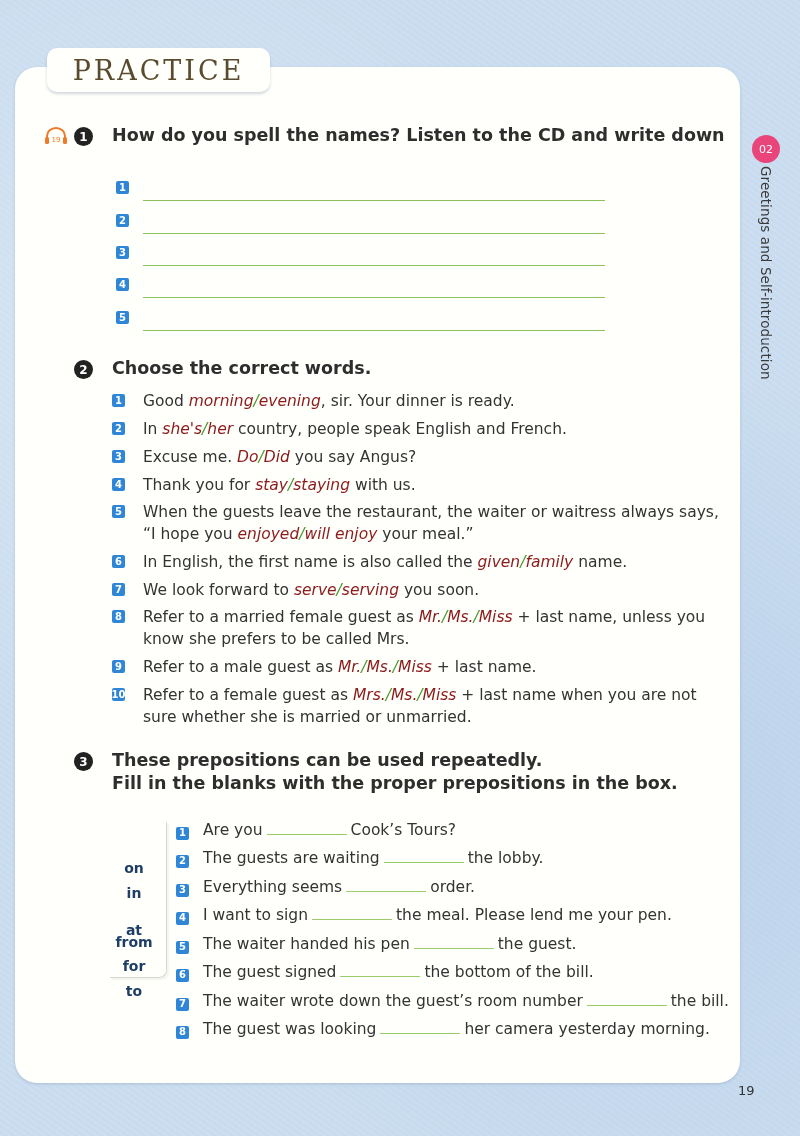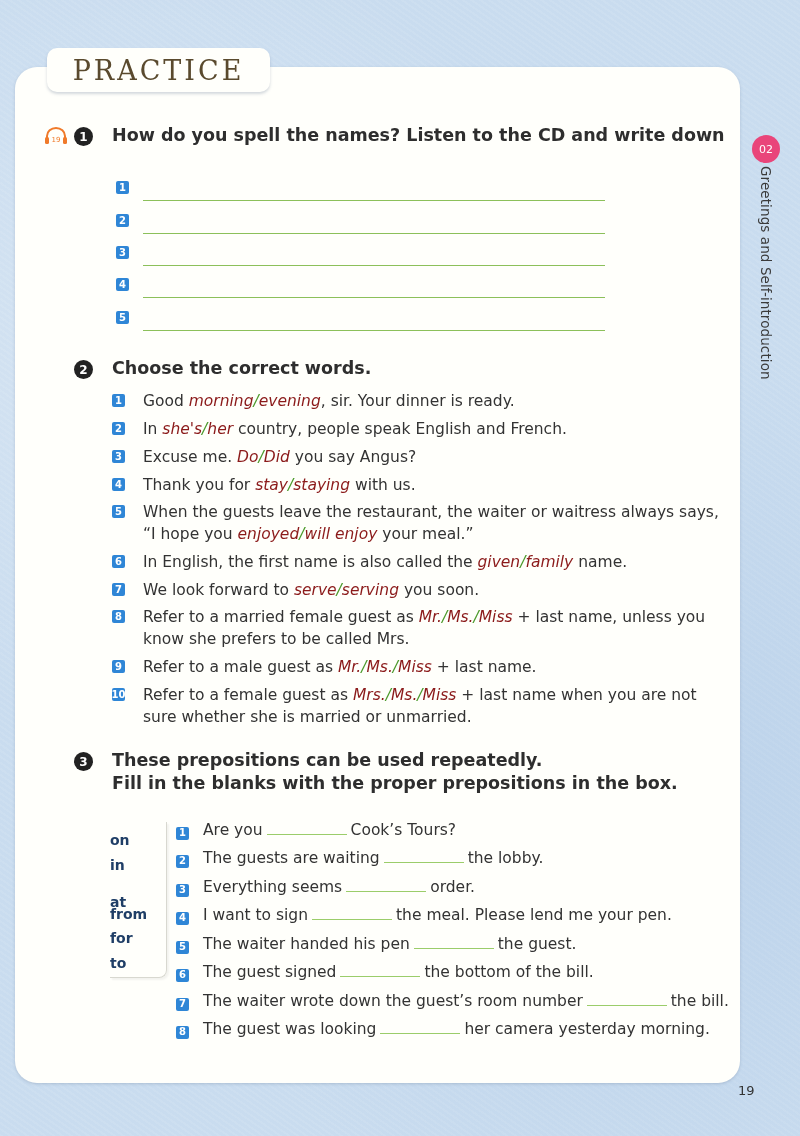--- a/index.html
+++ b/index.html
@@ -69,22 +69,22 @@
   .choice-text { display:block; margin-left:31px; }
   .opt { font-style:italic; color:#8b1a1a; }
   .slash { color:#4a9a2a; }
   .word-box {
     position:absolute; left:110px; top:822px; width:56px; height:155px;
     border-right:1.5px solid #d8d8d0; border-bottom:1.5px solid #d8d8d0;
     border-radius:0 0 8px 0;
     box-shadow:2px 2px 2px rgba(0,0,0,0.05);
   }
   .word {
-    position:absolute; left:0; width:48px; 
-    font-size:14px; color:#1f3e66; font-weight:600;
+    position:absolute; left:0; width:48px; text-align:center;
+    font-size:14px; color:#1f3e66; font-weight:600;margin-top:28px;
   }
   .fill-item {
     position:absolute; left:176px; font-size:15.5px; color:#333; line-height:20px;
     white-space:nowrap;
   }
   .fill-item .sq { position:relative; top:1px; margin-right:14px; }
   .blank {
     display:inline-block; width:80px; height:14px; margin:0 4px;
     border-bottom:1.5px solid #9bcd6a; vertical-align:baseline;
   }

